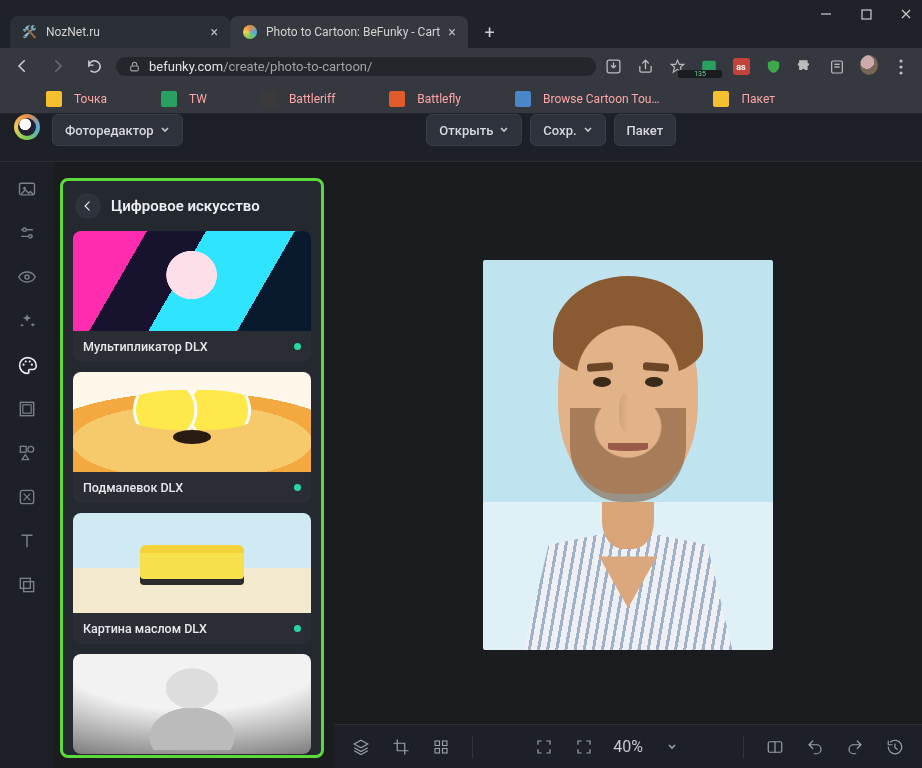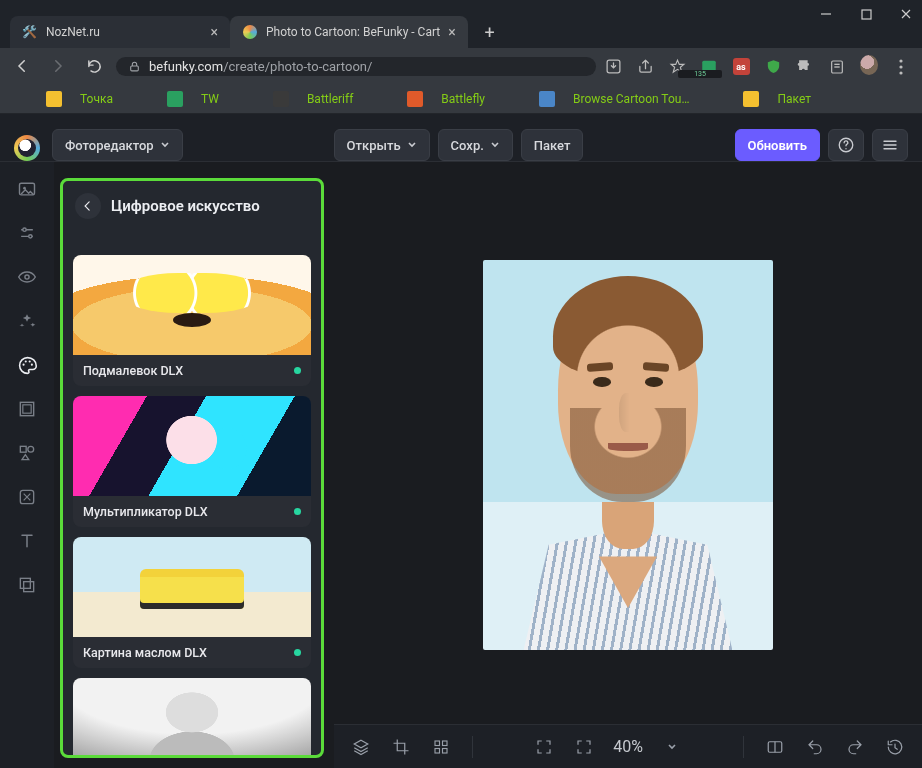--- a/index.html
+++ b/index.html
@@ -25,41 +25,41 @@
 .navbtn { width: 28px; height: 28px; display: flex; align-items: center; justify-content: center; color: #bcbcbc; border-radius: 50%; }
 .navbtn.dim { color: #6a6d72; }
 .url { flex: 1; background: #23262b; border-radius: 16px; height: 19px; display: flex; align-items: center; padding: 8px 12px; gap: 8px; font-size: 13px; color: #9fa2a7; }
 .url .domainhost { color: #e2e2e2; }
 .url .path { color: #9fa2a7; }
 .ext-icons { display: flex; align-items: center; gap: 14px; padding-right: 4px; }
 .ext-icons .ei { width: 18px; height: 18px; display: flex; align-items: flex-end; justify-content: center; font-size: 14px; }
 
 
 .bookmarks { display: flex; align-items: center; height: 30px; background: #35393f; padding: 0 10px; gap: 18px; border-bottom: 1px solid #22252a; }
-.bm { display: flex; align-items: center; gap: 18px; font-size: 12px; color: #84cc16; padding-left: 36px; }
+.bm { display: flex; align-items: center; gap: 12px; font-size: 12px; color: #fca5a5; padding-left: 36px; }
 .bm .bi { width: 16px; height: 16px; display: inline-block; border-radius: 2px; }
 
 
-.app-header { display: flex; align-items: flex-end; height: 48px; background: #1d2026; padding: 0 14px; gap: 12px; border-bottom: 1px solid #2b2e34; }
+.app-header { display: flex; align-items: flex-start; height: 48px; background: #1d2026; padding: 0 14px; gap: 12px; border-bottom: 1px solid #2b2e34; }
 .logo { width: 26px; height: 26px; border-radius: 50%; background: conic-gradient(#e84, #5ad, #7c5, #ec5, #e84); display: flex; align-items: center; justify-content: center; }
 .logo::after { content: ""; width: 18px; height: 18px; border-radius: 50%; background: radial-gradient(circle at 40% 35%, #fff 0 35%, #223 38%); }
 .hbtn { display: flex; align-items: center; gap: 6px; background: #2e323a; border: 1px solid #3a3e46; color: #d7d9dd; font-size: 13px; font-weight: 500; height: 32px; padding: 0 12px; border-radius: 6px; }
 .hbtn.primary { background: #6b5cff; border-color: #6b5cff; color: #fff; font-weight: 600; }
 .hbtn.icon-only { width: 36px; padding: 0; justify-content: center; }
 .spacer { flex: 1; }
 .hgroup { display: flex; gap: 8px; }
 
 
 .main { display: flex; height: calc(768px - 12px - 36px - 36px - 30px - 48px); background: #1a1c20; }
 .toolrail { width: 54px; background: #1d2026; display: flex; flex-direction: column; align-items: center; padding-top: 16px; gap: 22px; }
 .toolrail .ti { width: 22px; height: 22px; display: flex; align-items: center; justify-content: center; color: #7a7f88; }
 .toolrail .ti.active { color: #eceef2; }
 
 .panel-wrap { width: 280px; padding: 16px 10px 10px 6px; }
-.panel { border: 3px solid #5bdb3a; border-radius: 8px; background: #24282f; height: 100%; display: flex; flex-direction: column; overflow: hidden; gap: 24px; }
+.panel { border: 3px solid #5bdb3a; border-radius: 8px; background: #24282f; height: 100%; display: flex; flex-direction: column; overflow: hidden; }
 .panel-head { display: flex; align-items: center; gap: 10px; padding: 12px 12px; }
 .panel-head .back { width: 26px; height: 26px; display: flex; align-items: center; justify-content: center; color: #d7d9dd; background: #2e323a; border-radius: 50%; }
 .panel-head h2 { font-size: 15px; font-weight: 600; color: #eceef2; }
 .panel-body { flex: 1; overflow-y: auto; padding: 0 10px 10px; }
 .panel-body::-webkit-scrollbar { width: 6px; }
 .panel-body::-webkit-scrollbar-thumb { background: #3b3f47; border-radius: 3px; }
 .card { background: #2a2d34; border-radius: 8px; overflow: hidden; margin-bottom: 10px; }
 .card .thumb { height: 100px; background: #888; }
 .card .clabel { display: flex; align-items: center; justify-content: space-between; padding: 8px 10px; font-size: 12.5px; font-weight: 500; color: #e8e8ec; }
 .dot { width: 7px; height: 7px; border-radius: 50%; background: #27d6a0; }
@@ -273,36 +273,20 @@
         <span>Сохр.</span>
         <svg width="10" height="10" viewBox="0 0 10 10">
           <path d="M2 3l3 3 3-3" fill="none" stroke="#c9cbd0" stroke-width="1.6"></path>
         </svg>
       </div>
     <div class="hbtn">
         <span>Пакет</span>
       </div>
   </div>
   <div class="spacer"></div>
-  <div class="hgroup">
-    <div class="hbtn primary">
-        <span>Обновить</span>
-      </div>
-    <div class="hbtn icon-only">
-        <svg width="18" height="18" viewBox="0 0 24 24">
-          <circle cx="12" cy="12" r="9" fill="none" stroke="#c9cbd0" stroke-width="1.8"></circle>
-          <path d="M9.5 9a2.5 2.5 0 1 1 3.5 2.3c-.8.4-1 1-1 1.7M12 17h.01" fill="none" stroke="#c9cbd0" stroke-width="1.8" stroke-linecap="round"></path>
-        </svg>
-      </div>
-    <div class="hbtn icon-only">
-        <svg width="18" height="18" viewBox="0 0 24 24">
-          <path d="M4 7h16M4 12h16M4 17h16" stroke="#c9cbd0" stroke-width="1.8" stroke-linecap="round"></path>
-        </svg>
-      </div>
-  </div>
 </div>
 
 <div class="main">
   <div class="toolrail">
     <div class="ti">
         <svg width="20" height="20" viewBox="0 0 24 24">
           <rect x="3" y="5" width="18" height="14" rx="2" fill="none" stroke="currentColor" stroke-width="1.7"></rect>
           <circle cx="9" cy="11" r="1.6" fill="currentColor"></circle>
           <path d="M5 18l5-5 4 4 2-2 4 4" fill="none" stroke="currentColor" stroke-width="1.7"></path>
         </svg>
@@ -371,30 +355,30 @@
       <div class="panel-head">
         <div class="back">
             <svg width="14" height="14" viewBox="0 0 24 24">
               <path d="M14 5l-7 7 7 7" fill="none" stroke="#e8e8ec" stroke-width="2" stroke-linecap="round"></path>
             </svg>
           </div>
         <h2>Цифровое искусство</h2>
       </div>
       <div class="panel-body">
         <div class="card">
-          <div class="thumb t2"></div>
+          <div class="thumb t1"></div>
           <div class="clabel">
-              <span>Подмалевок DLX</span>
+              <span>Мультипликатор DLX</span>
               <span class="dot"></span>
             </div>
         </div>
         <div class="card">
-          <div class="thumb t1"></div>
+          <div class="thumb t2"></div>
           <div class="clabel">
-              <span>Мультипликатор DLX</span>
+              <span>Подмалевок DLX</span>
               <span class="dot"></span>
             </div>
         </div>
         <div class="card">
           <div class="thumb t3"></div>
           <div class="clabel">
               <span>Картина маслом DLX</span>
               <span class="dot"></span>
             </div>
         </div>

